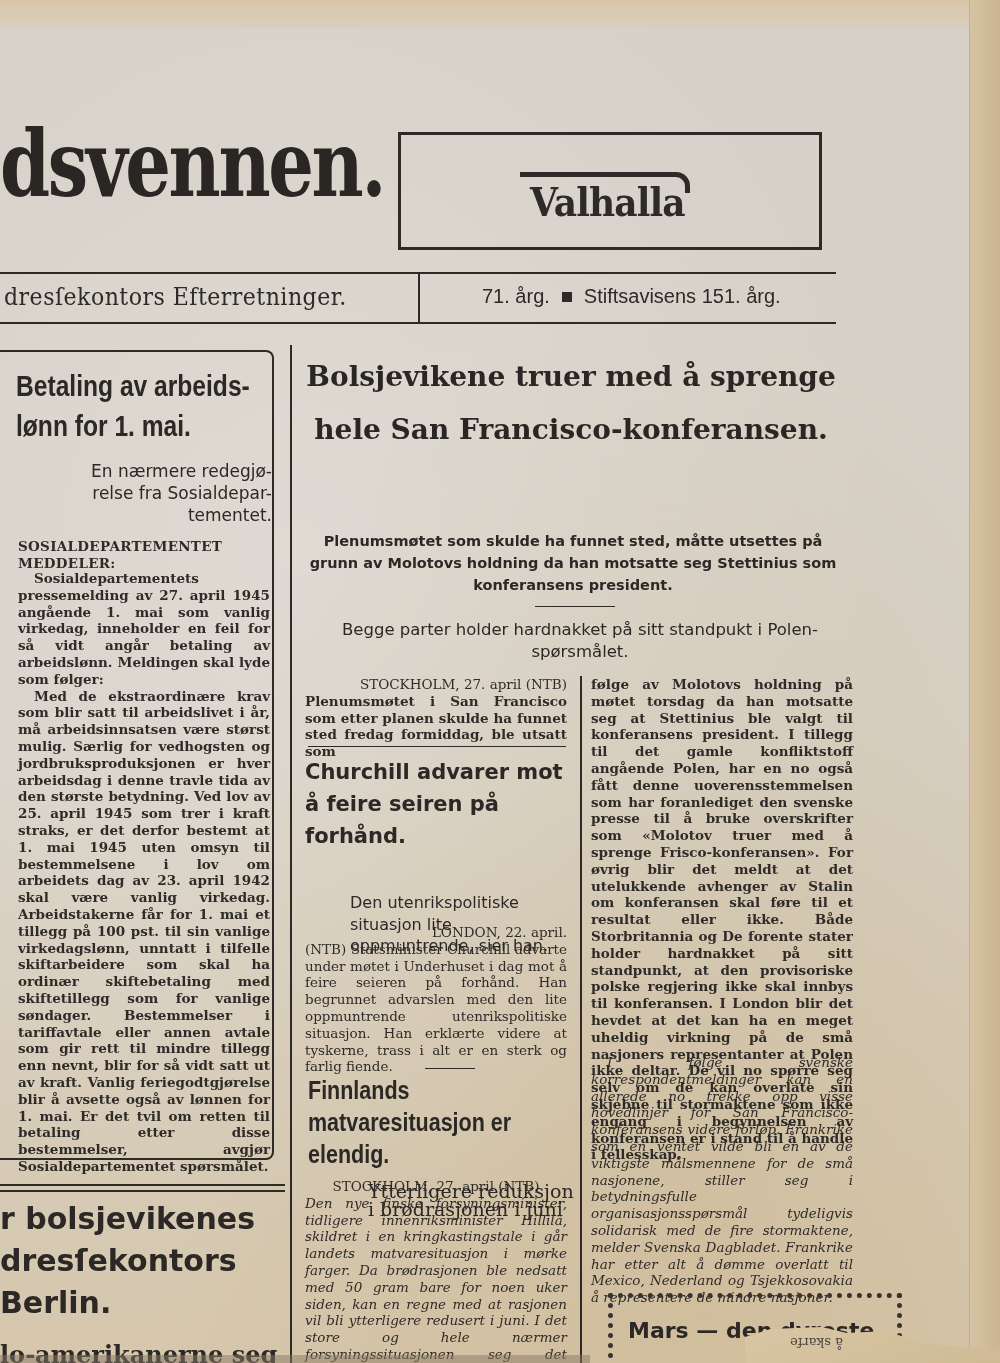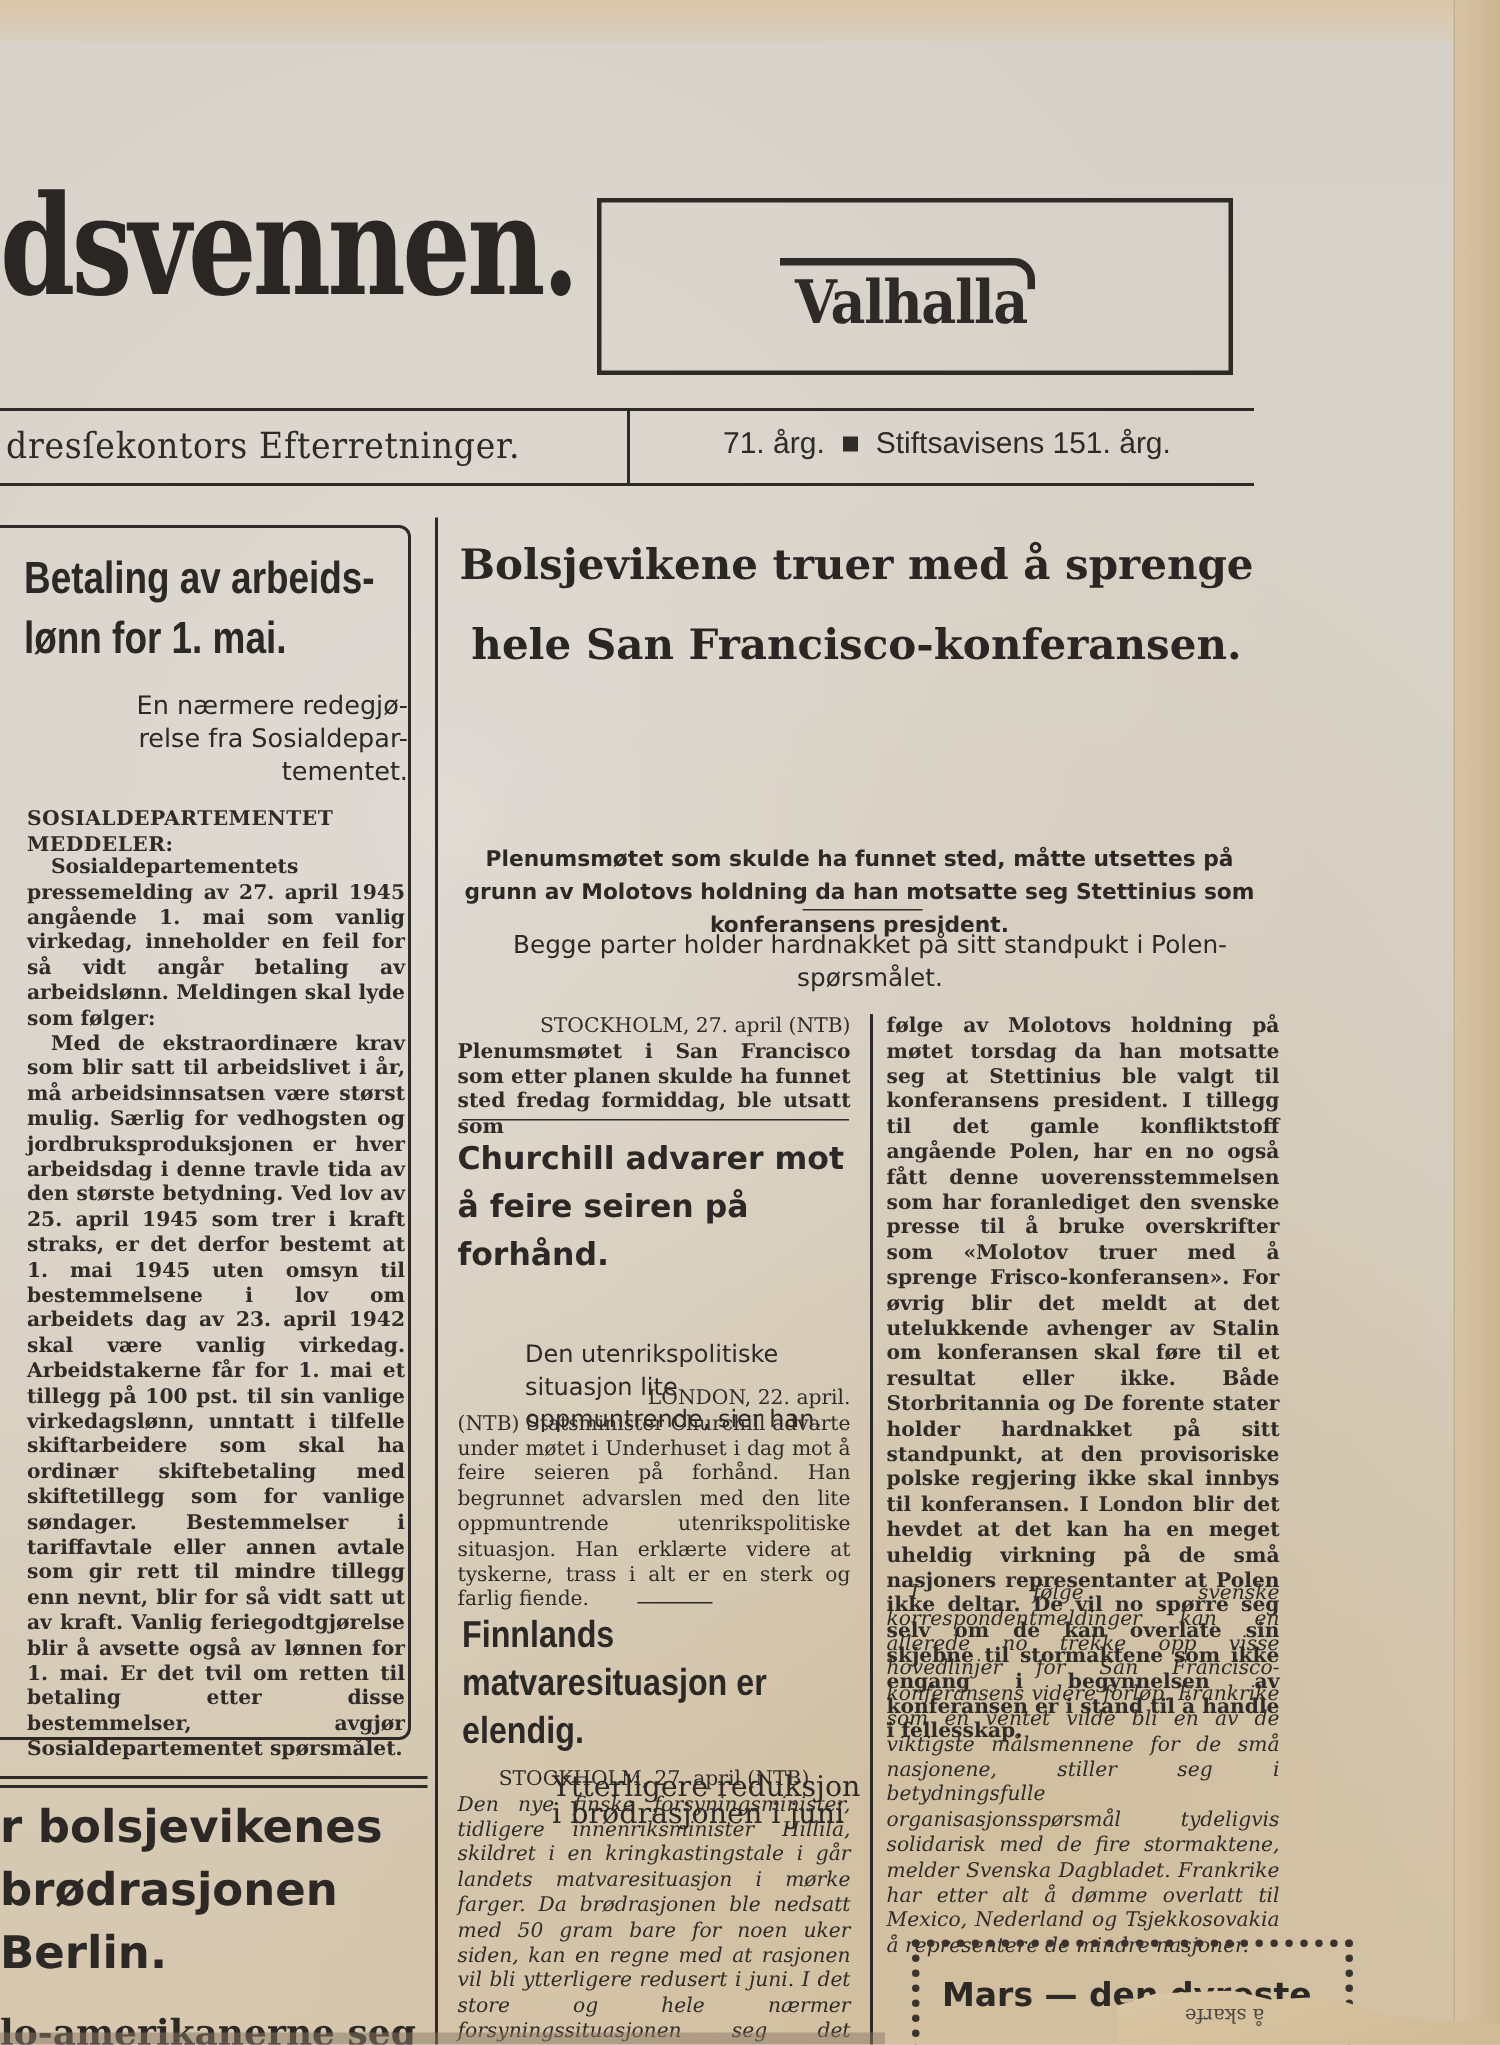--- a/index.html
+++ b/index.html
@@ -48,21 +48,21 @@
   .left-body { left:18px; top:570px; width:252px; }
   .left-body p { margin:0; text-indent:16px; }
   .left-bottom-head { left:0; top:1198px; width:300px; font-family:"DejaVu Sans", sans-serif; font-weight:bold;
     font-size:30px; line-height:42px; color:#2b2826; }
   .left-bottom-tail { left:0; top:1340px; width:300px; font-family:"DejaVu Serif", serif; font-size:24px;font-weight:bold; }
 
   
   .main-headline { left:298px; top:350px; width:546px; font-family:"DejaVu Serif", serif; font-weight:bold;
     font-size:28px; line-height:53px; text-align:center; color:#2a2624; letter-spacing:0px; }
   .deck-bold { left:300px; top:530px; width:546px; font-family:"DejaVu Sans", sans-serif; font-weight:bold;
-    font-size:14.5px; line-height:22px; text-align:center;margin-top:32px; }
+    font-size:14.5px; line-height:22px; text-align:center; }
   .deck-sep { left:535px; top:606px; width:80px; height:1px; background:#2d2a27; }
   .deck-light { left:330px; top:619px; width:500px; font-family:"DejaVu Sans", sans-serif; font-size:16.5px; line-height:22px; text-align:center; }
 
   .col-mid { left:305px; width:262px; }
   .col-right { left:591px; width:262px; }
   .dateline { font-family:"DejaVu Serif", serif; font-size:13.5px; line-height:16.8px; text-align:right; font-weight:normal; }
   .stock-body { top:676px; }
   .mid-sep { left:308px; top:746px; width:258px; height:1px; background:#2d2a27; }
 
   .church-head { left:305px; top:756px; width:270px; font-family:"DejaVu Sans", sans-serif; font-weight:bold;
@@ -116,21 +116,21 @@
 <div class="abs body-text left-lead">SOSIALDEPARTEMENTET MEDDELER:</div>
 <div class="abs body-text left-body">
   <p>Sosialdepartementets pressemelding av 27. april 1945 angående 1. mai som vanlig virkedag, inneholder en feil for så vidt angår betaling av arbeidslønn. Meldingen skal lyde som følger:</p>
   <p>Med de ekstraordinære krav som blir satt til arbeidslivet i år, må arbeidsinnsatsen være størst mulig. Særlig for vedhogsten og jordbruksproduksjonen er hver arbeidsdag i denne travle tida av den største betydning. Ved lov av 25. april 1945 som trer i kraft straks, er det derfor bestemt at 1. mai 1945 uten omsyn til bestemmelsene i lov om arbeidets dag av 23. april 1942 skal være vanlig virkedag. Arbeidstakerne får for 1. mai et tillegg på 100 pst. til sin vanlige virkedagslønn, unntatt i tilfelle skiftarbeidere som skal ha ordinær skiftebetaling med skiftetillegg som for vanlige søndager. Bestemmelser i tariffavtale eller annen avtale som gir rett til mindre tillegg enn nevnt, blir for så vidt satt ut av kraft. Vanlig feriegodtgjørelse blir å avsette også av lønnen for 1. mai. Er det tvil om retten til betaling etter disse bestemmelser, avgjør Sosialdepartementet spørsmålet.</p>
 </div>
 
 <div class="abs rule" style="left:0;top:1184px;width:285px;"></div>
 <div class="abs rule" style="left:0;top:1190px;width:285px;"></div>
 <div class="abs left-bottom-head">
   <div>r bolsjevikenes</div>
-  <div>brødrasjonen</div>
+  <div>dresſekontors</div>
   <div>Berlin.</div>
 </div>
 <div class="abs left-bottom-tail">lo-amerikanerne seg frem-</div>
 
 <div class="abs vrule" style="left:290px;top:345px;height:1018px;"></div>
 <div class="abs vrule" style="left:580px;top:676px;height:687px;"></div>
 
 <div class="abs main-headline">Bolsjevikene truer med å sprenge hele San Francisco-konferansen.</div>
 <div class="abs deck-bold">Plenumsmøtet som skulde ha funnet sted, måtte utsettes på grunn av Molotovs holdning da han motsatte seg Stettinius som konferansens president.</div>
 <div class="abs deck-sep"></div>

